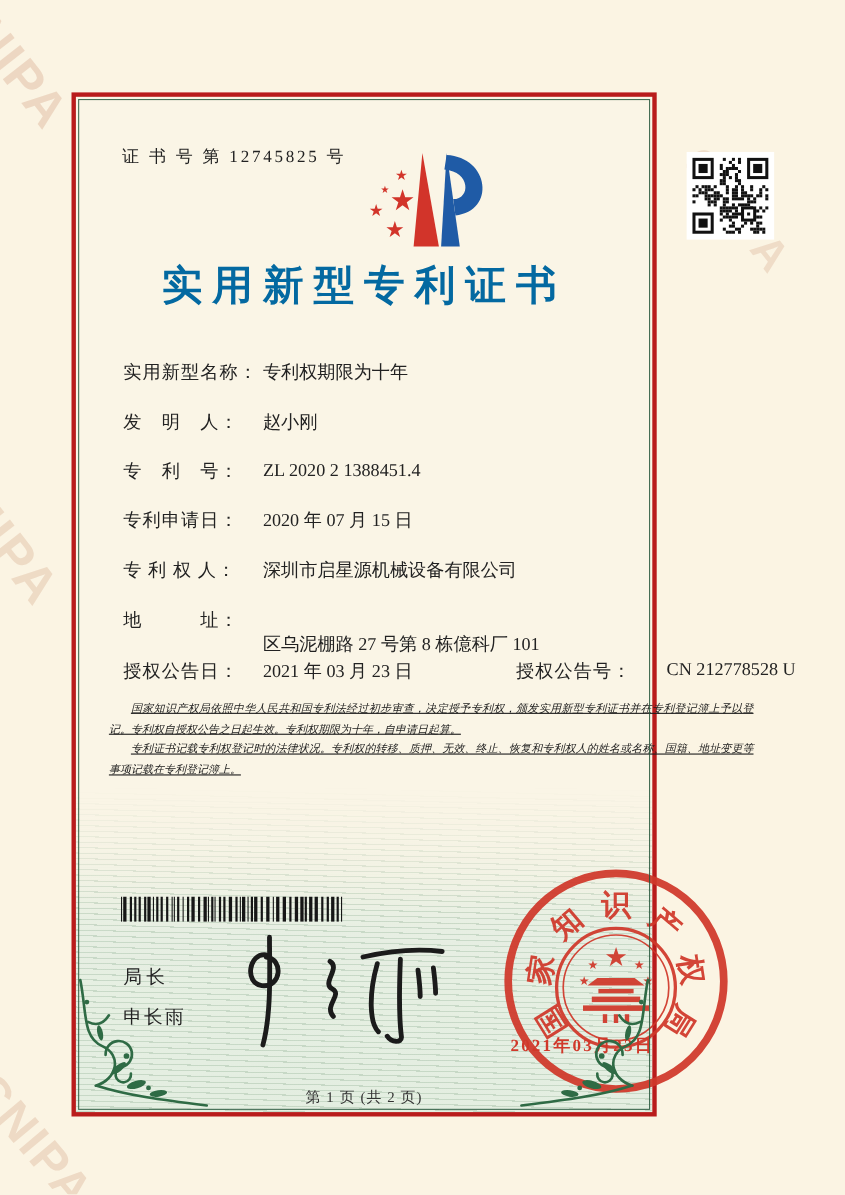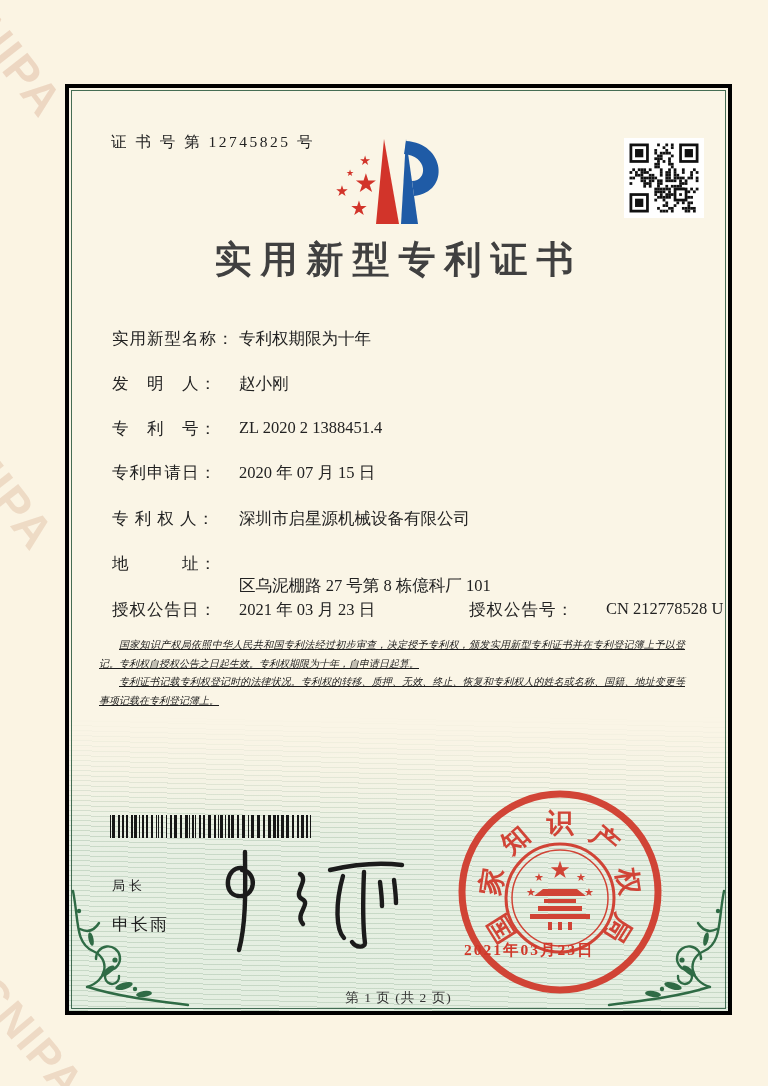--- a/index.html
+++ b/index.html
@@ -15,55 +15,55 @@
         font-weight:700; transform-origin:left top; pointer-events:none; letter-spacing:2px; }
   .wm1 { left:-18px; top:-24px; font-size:46px; color:rgba(205,150,120,.30); transform:rotate(52deg); }
   .wm2 { left:170px; top:126px; font-size:36px; color:rgba(210,160,130,.20); transform:rotate(52deg); }
   .wm3 { left:646px; top:126px; font-size:40px; color:rgba(205,150,120,.26); transform:rotate(52deg); }
   .wm4 { left:-28px; top:406px; font-size:47px; color:rgba(205,150,120,.27); transform:rotate(52deg); }
   .wm5 { left:452px; top:294px; font-size:50px; color:rgba(176,172,150,.28); transform:rotate(44deg); }
   .wm6 { left:150px; top:640px; font-size:46px; color:rgba(205,170,130,.16); transform:rotate(48deg); }
   .wm7 { left:2px;  top:966px; font-size:44px; color:rgba(205,150,120,.28); transform:rotate(50deg); }
   
   .frame {
-    position:absolute; left:65px; top:84px; width:667px; height:931px;
-    border:4px solid #000000; background:#faf5e6;
+    position:absolute; left:65px; top:84px; width:532px; height:931px;
+    border:4px solid #b91c1c; background:#faf5e6;
   }
   .frame::before {
     content:""; position:absolute; inset:2px;
     border:1px solid rgba(36,85,58,.85); pointer-events:none; z-index:5;
   }
   .guilloche {
     position:absolute; left:0; right:0; bottom:0; height:295px; z-index:0;
     background:
       repeating-linear-gradient(1.5deg, rgba(130,165,135,.30) 0 1px, rgba(0,0,0,0) 1px 5px),
       linear-gradient(180deg, rgba(236,243,232,.0), rgba(228,238,226,.9) 45%, rgba(226,237,224,.95));
     -webkit-mask-image:linear-gradient(180deg, transparent, #000 38%);
             mask-image:linear-gradient(180deg, transparent, #000 38%);
   }
   .frame > * { position:absolute; }
   .cert-no { left:42px; top:44px; font-size:15.5px; letter-spacing:2.5px; color:#222; }
   .logo { left:252px; top:38px; }
   .qr { left:555px; top:50px; }
   .title { left:0; right:0; top:147px; text-align:center;
-           font-size:37px; font-weight:700; letter-spacing:9px; color:#404040; }
+           font-size:37px; font-weight:700; letter-spacing:9px; color:#0369a1; }
   
   .row { left:43px; width:597px; height:24px; font-size:16.5px; color:#222; }
   .row .lbl  { position:absolute; left:0;   top:0; white-space:nowrap; letter-spacing:1px; }
   .row .val  { position:absolute; left:127px; top:0; white-space:nowrap; }
   .row .val2line { white-space:normal; width:470px; line-height:22px; }
   .row .lbl2 { position:absolute; left:357px; top:0; white-space:nowrap; letter-spacing:1px; }
   .row .val2 { position:absolute; left:494px; top:0; white-space:nowrap; }
   .r1 { top:240px; } .r2 { top:285px;text-align:right; } .r3 { top:330px; } .r4 { top:374px; }
   .r5 { top:420px; } .r6 { top:465px; } .r7 { top:511px; }
   .paras { left:30px; top:548px; width:586px; }
   .paras p { margin:0; text-indent:2em; font-size:10px; line-height:1.87;
              font-style:italic; color:#1c1c1c; text-align:justify;text-decoration:underline; }
   .barcode { left:40px; top:727px; }
-  .director-title { left:43px; top:789px; font-size:13px; letter-spacing:4px; color:#222; }
+  .director-title { left:43px; top:789px; font-size:17px; letter-spacing:4px; color:#222; }
   .director-name  { left:43px; top:825px; font-size:17px; letter-spacing:2px; color:#222; }
   .signature { left:135px; top:760px; }
   .seal { left:385px; top:698px; opacity:.93; }
   .seal-date { left:395px; top:852px; width:200px; text-align:left;
                font-size:15.5px; font-weight:700; letter-spacing:2px; color:#d0382a; z-index:3; }
   .page-info { left:0; right:0; top:901px; text-align:center; font-size:13.5px;
                letter-spacing:1px; color:#333; }
   .corner { bottom:-3px; z-index:4; pointer-events:none; }
   .corner-bl { left:-3px; }
   .corner-br { right:-3px; transform:scaleX(-1); }

